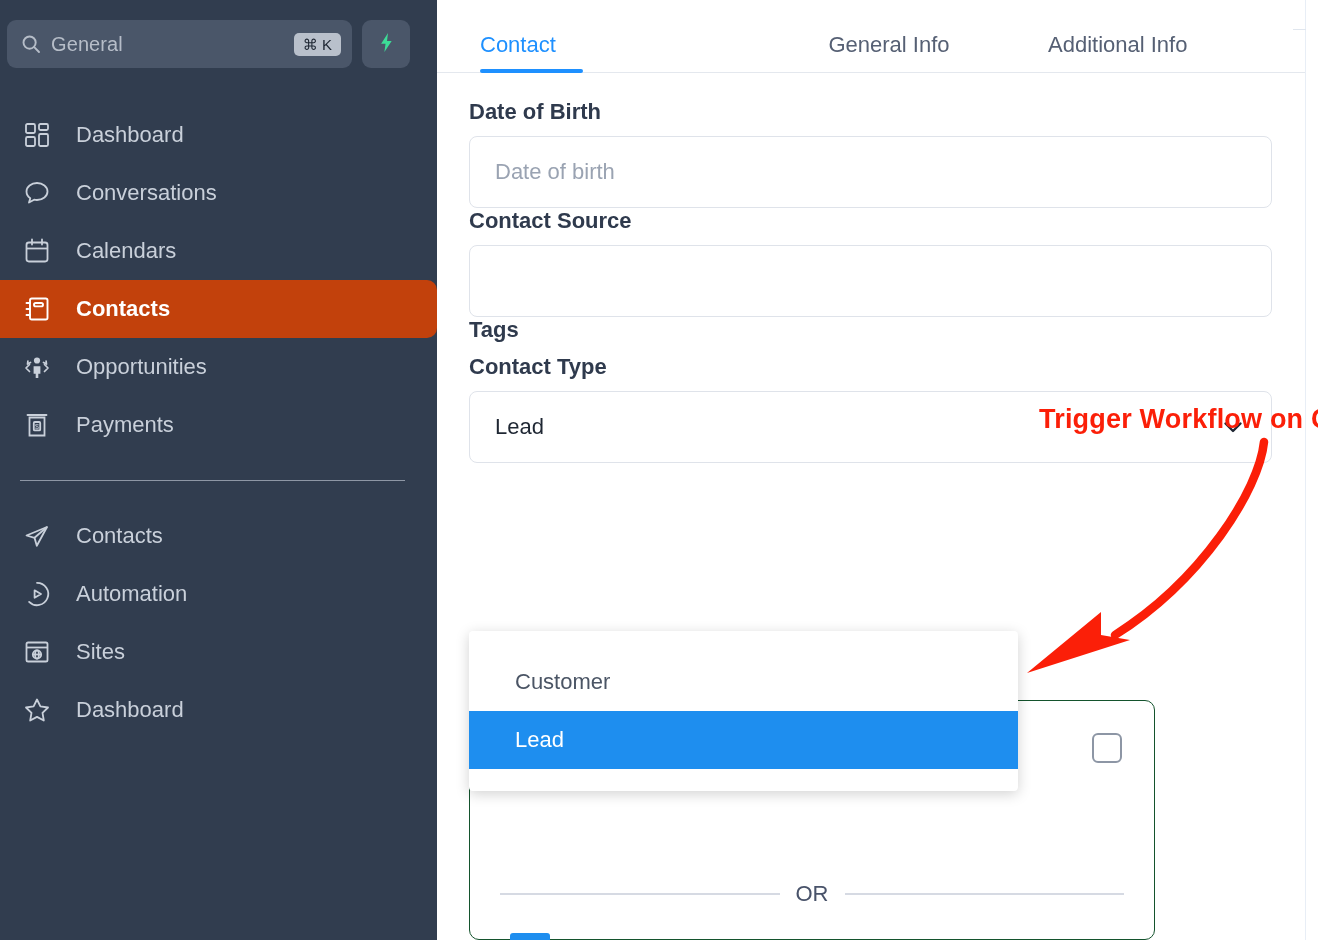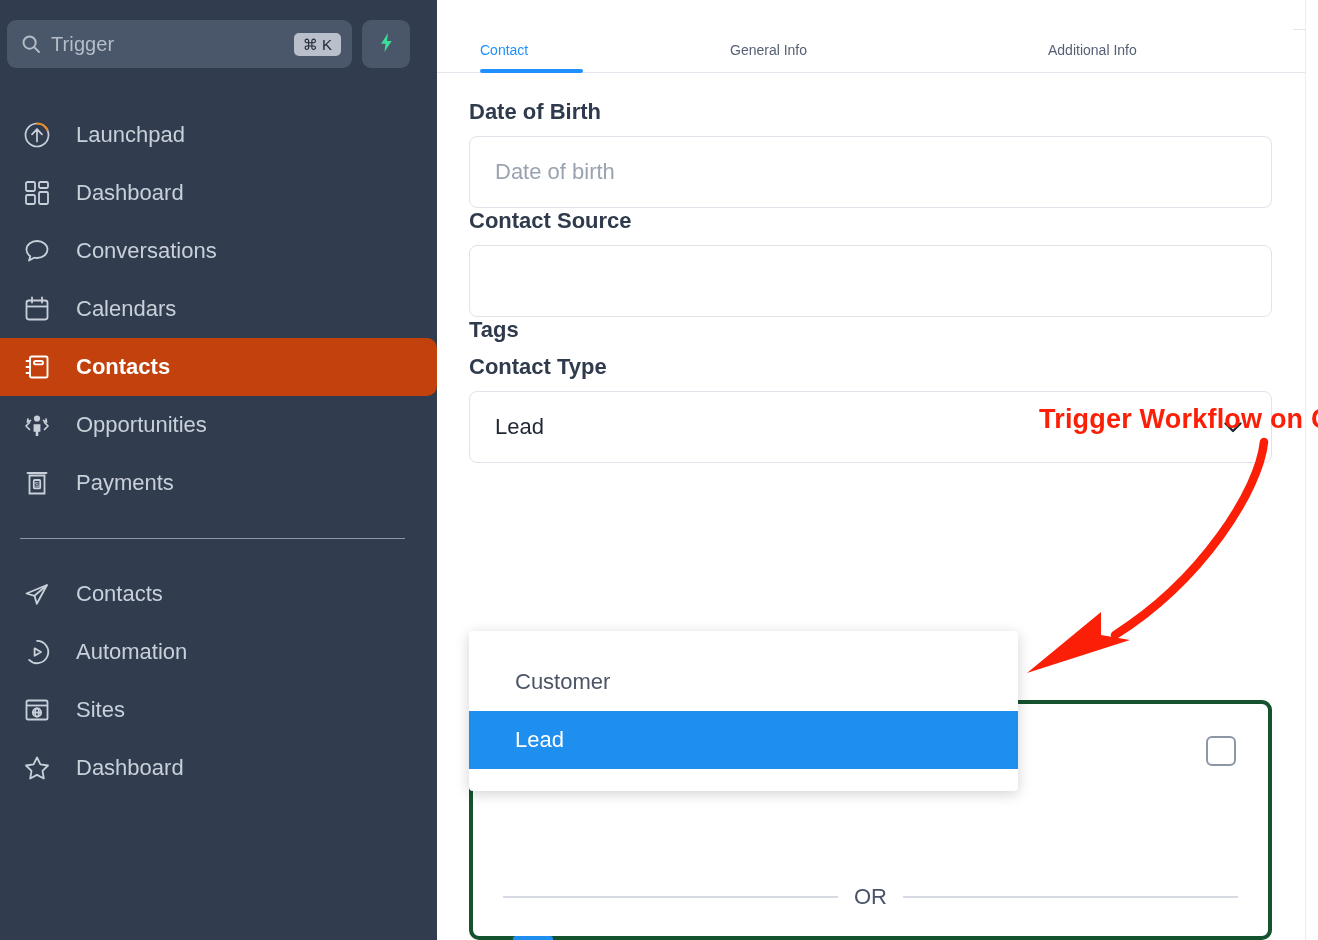--- a/index.html
+++ b/index.html
@@ -93,30 +93,30 @@
   }
   .tabs {
     display: flex;
     height: 73px;
     align-items: flex-end;
     border-bottom: 1px solid #e4e8ee;
     padding-left: 43px;
     width: 868px;
   }
   .tab {
-    font-size: 14px;
+    font-size: 22px;
     color: #566074;
     padding-bottom: 14px;
     margin-right: 0;
     cursor: pointer;
     position: relative;
     text-align: left;
   }
   .tab:nth-child(1){ width: 250px; }
-  .tab:nth-child(2){ width: 318px; }
+  .tab:nth-child(2){ width: 318px; text-align: center; }
   .tab.active { color: #1e90ff; }
   .tab.active::after {
     content: "";
     position: absolute;
     left: 0; bottom: -1px;
     width: 103px; height: 4px;
     background: #1e90ff;
     border-radius: 2px;
   }
 
@@ -179,23 +179,23 @@
     color: #4b5565;
     cursor: pointer;
   }
   .dd-opt.sel { background: #1e8eef; color: #ffffff; }
 
   
   .or-card {
     position: absolute;
     left: 32px;
     top: 700px;
-    width: 803px;
+    width: 686px;
     height: 240px;
-    border: 4px solid #14532d;
+    border: 1px solid #14532d;
     border-radius: 10px;
     background: #fff;
     z-index: 10;
   }
   .card-check {
     position: absolute;
     right: 32px;
     top: 32px;
     width: 30px; height: 30px;
     border: 2px solid #8d96a5;
@@ -260,44 +260,34 @@
   <aside class="sidebar">
 
     <div class="search-row">
       <div class="search-box">
         <span class="search-ico">
           <svg viewBox="0 0 20 20" width="20" height="20" fill="none" stroke="#b6bdc8" stroke-width="1.9" stroke-linecap="round">
             <circle cx="8.6" cy="8.6" r="6.1"></circle>
               <line x1="13.2" y1="13.2" x2="18" y2="18"></line>
           </svg>
         </span>
-        <span class="search-ph">Trigger</span>
+        <span class="search-ph">General</span>
         <span class="kbd">⌘ K</span>
       </div>
       <div class="bolt-btn">
         <span>
           <svg viewBox="0 0 24 24" width="23" height="23">
             <path d="M13.6 2 6.4 13.2h4.6L9.8 22l7.6-11.6h-4.9z" fill="#3ddc97"></path>
           </svg>
         </span>
       </div>
     </div>
 
     <nav class="nav">
 
-      <div class="nav-item">
-        <span class="ni-ico">
-          <svg viewBox="0 0 30 30" width="30" height="30" fill="none" stroke="#c9d0da" stroke-width="1.7">
-            <circle cx="15" cy="15" r="11.5"></circle>
-            <path d="M15 21.5V10.5M15 9.2l5 5.2M15 9.2l-5 5.2" stroke-linecap="round" stroke-linejoin="round"></path>
-            <path d="M15 3.5A11.5 11.5 0 0 1 25.4 10" stroke="#e58a2a" stroke-width="2.2" stroke-linecap="round"></path>
-          </svg>
-        </span>
-        <span>Launchpad</span>
-      </div>
 
       <div class="nav-item">
         <span class="ni-ico">
           <svg viewBox="0 0 30 30" width="30" height="30" fill="none" stroke="#c9d0da" stroke-width="1.8">
             <rect x="4" y="4" width="9" height="9" rx="1.4"></rect>
             <rect x="17" y="4" width="9" height="6" rx="1.4"></rect>
             <rect x="4" y="17" width="9" height="9" rx="1.4"></rect>
             <rect x="17" y="14" width="9" height="12" rx="1.4"></rect>
           </svg>
         </span>

